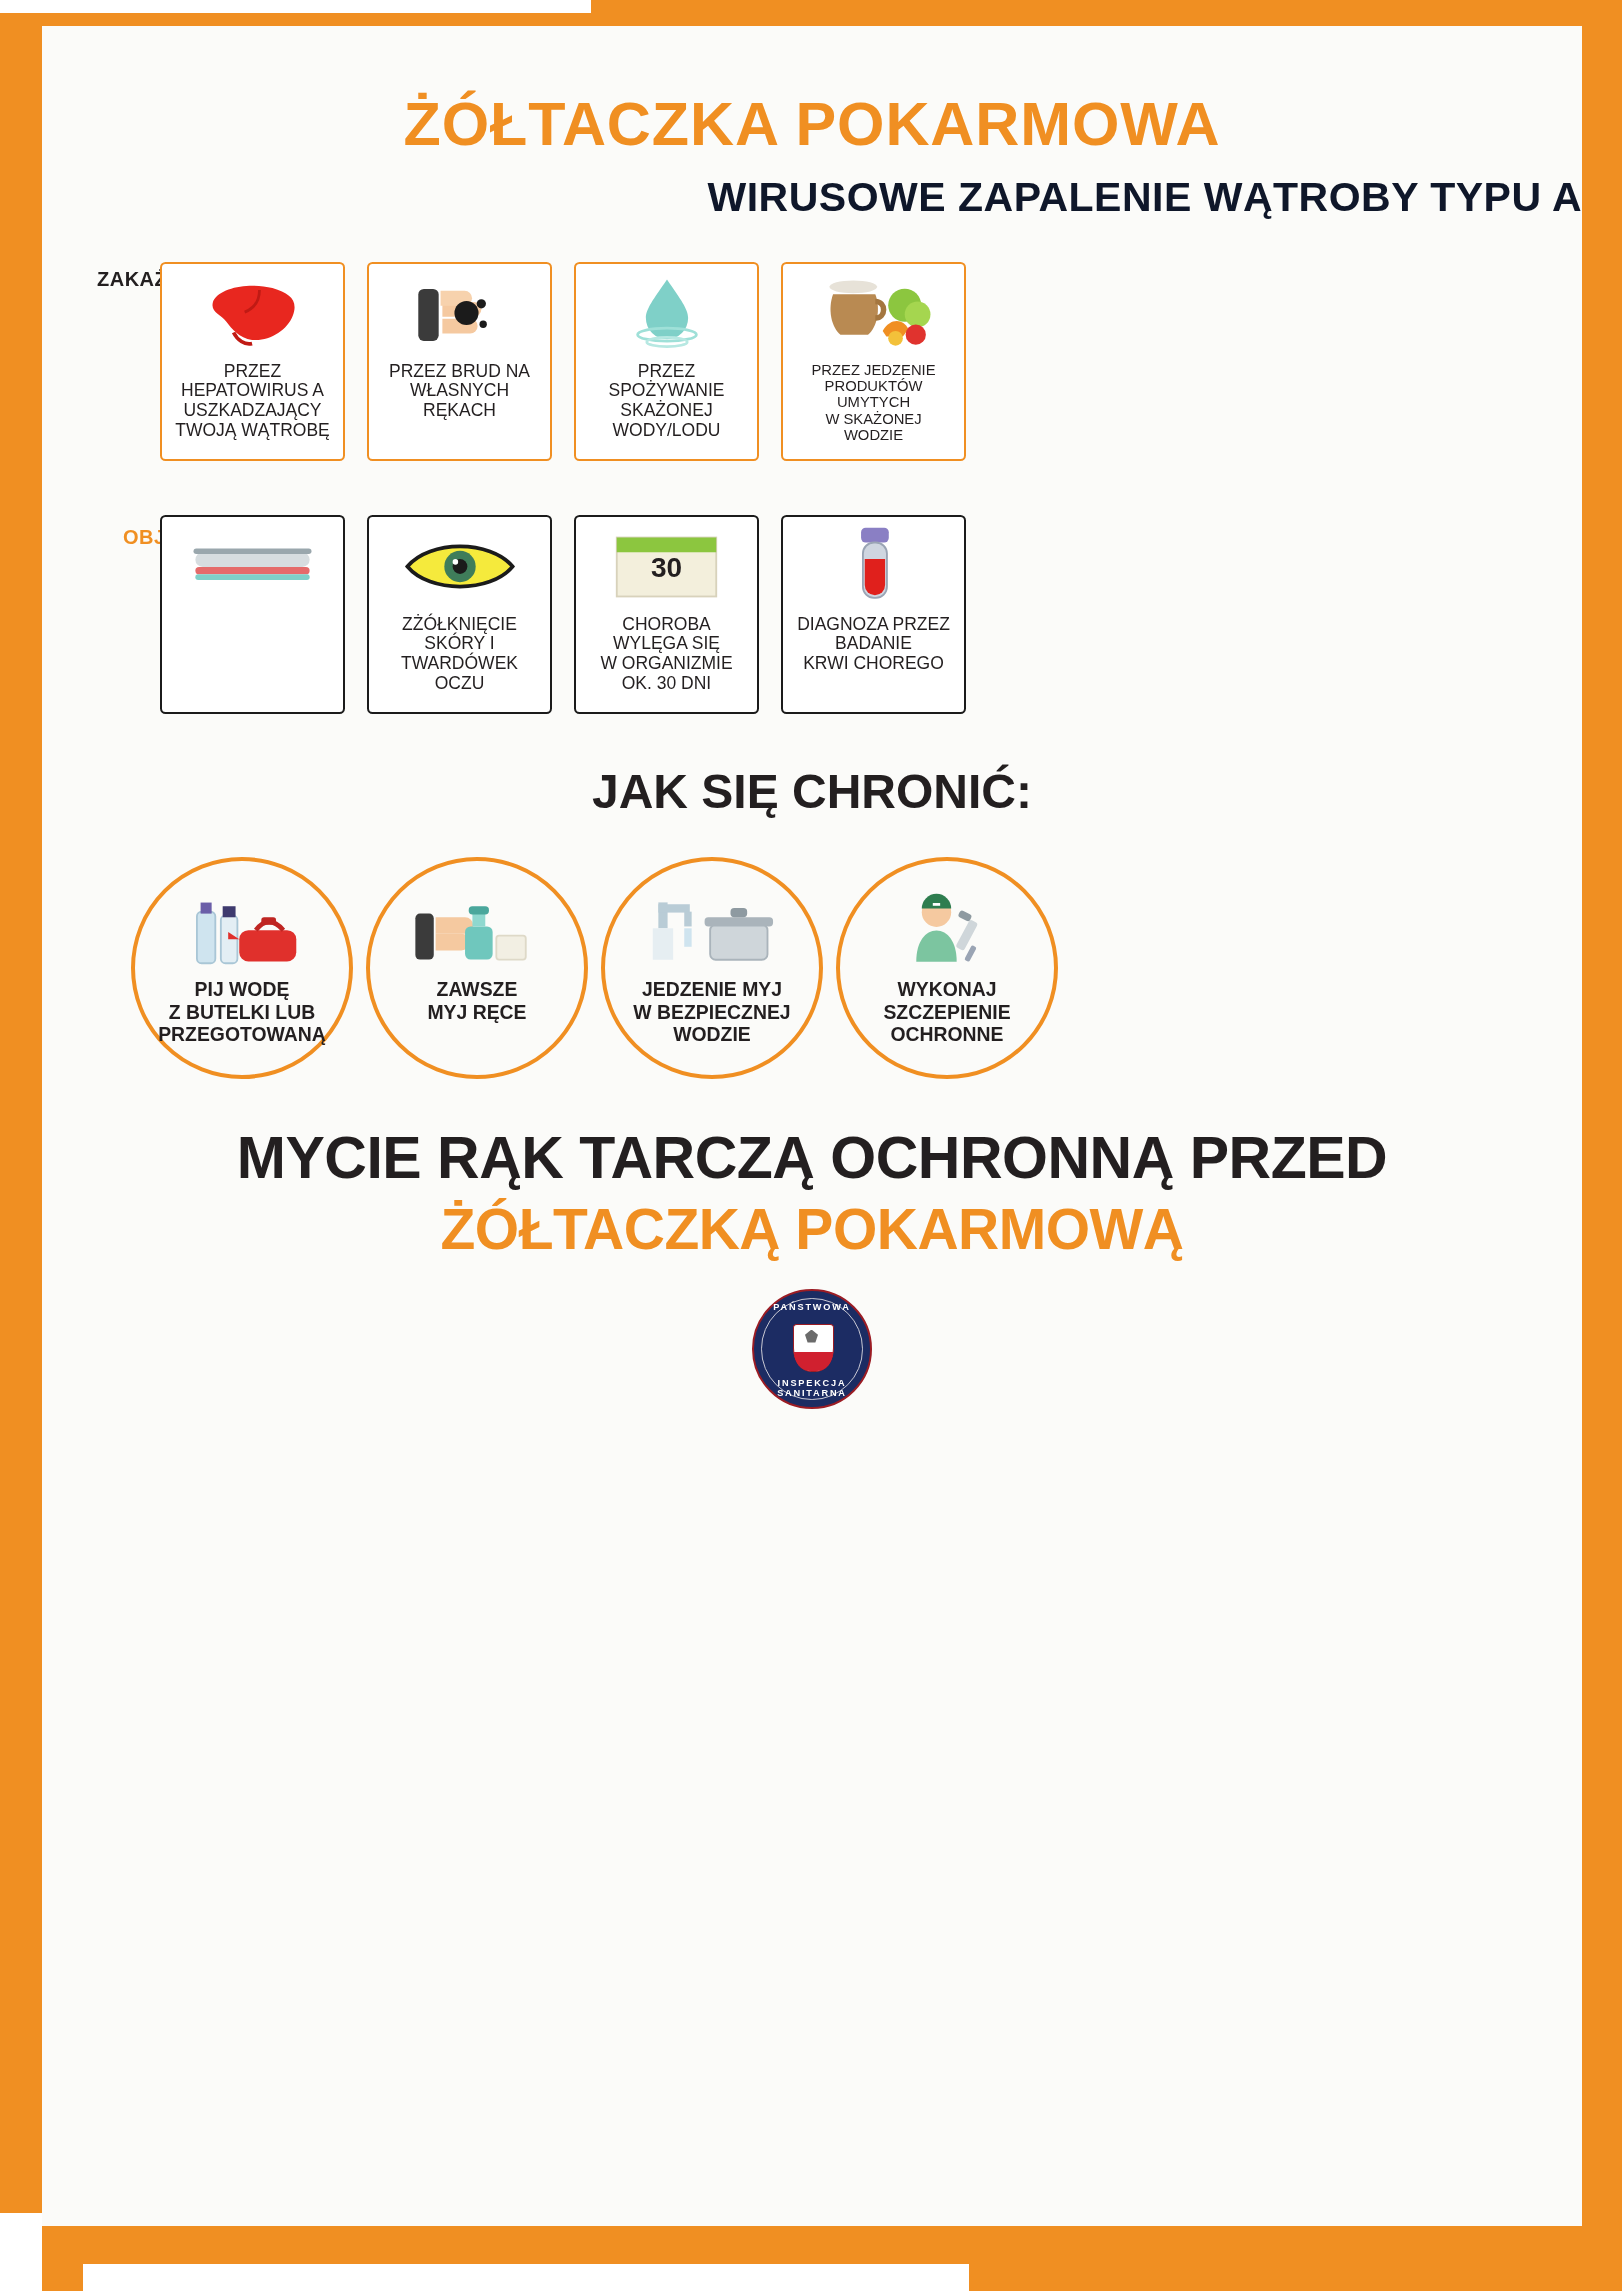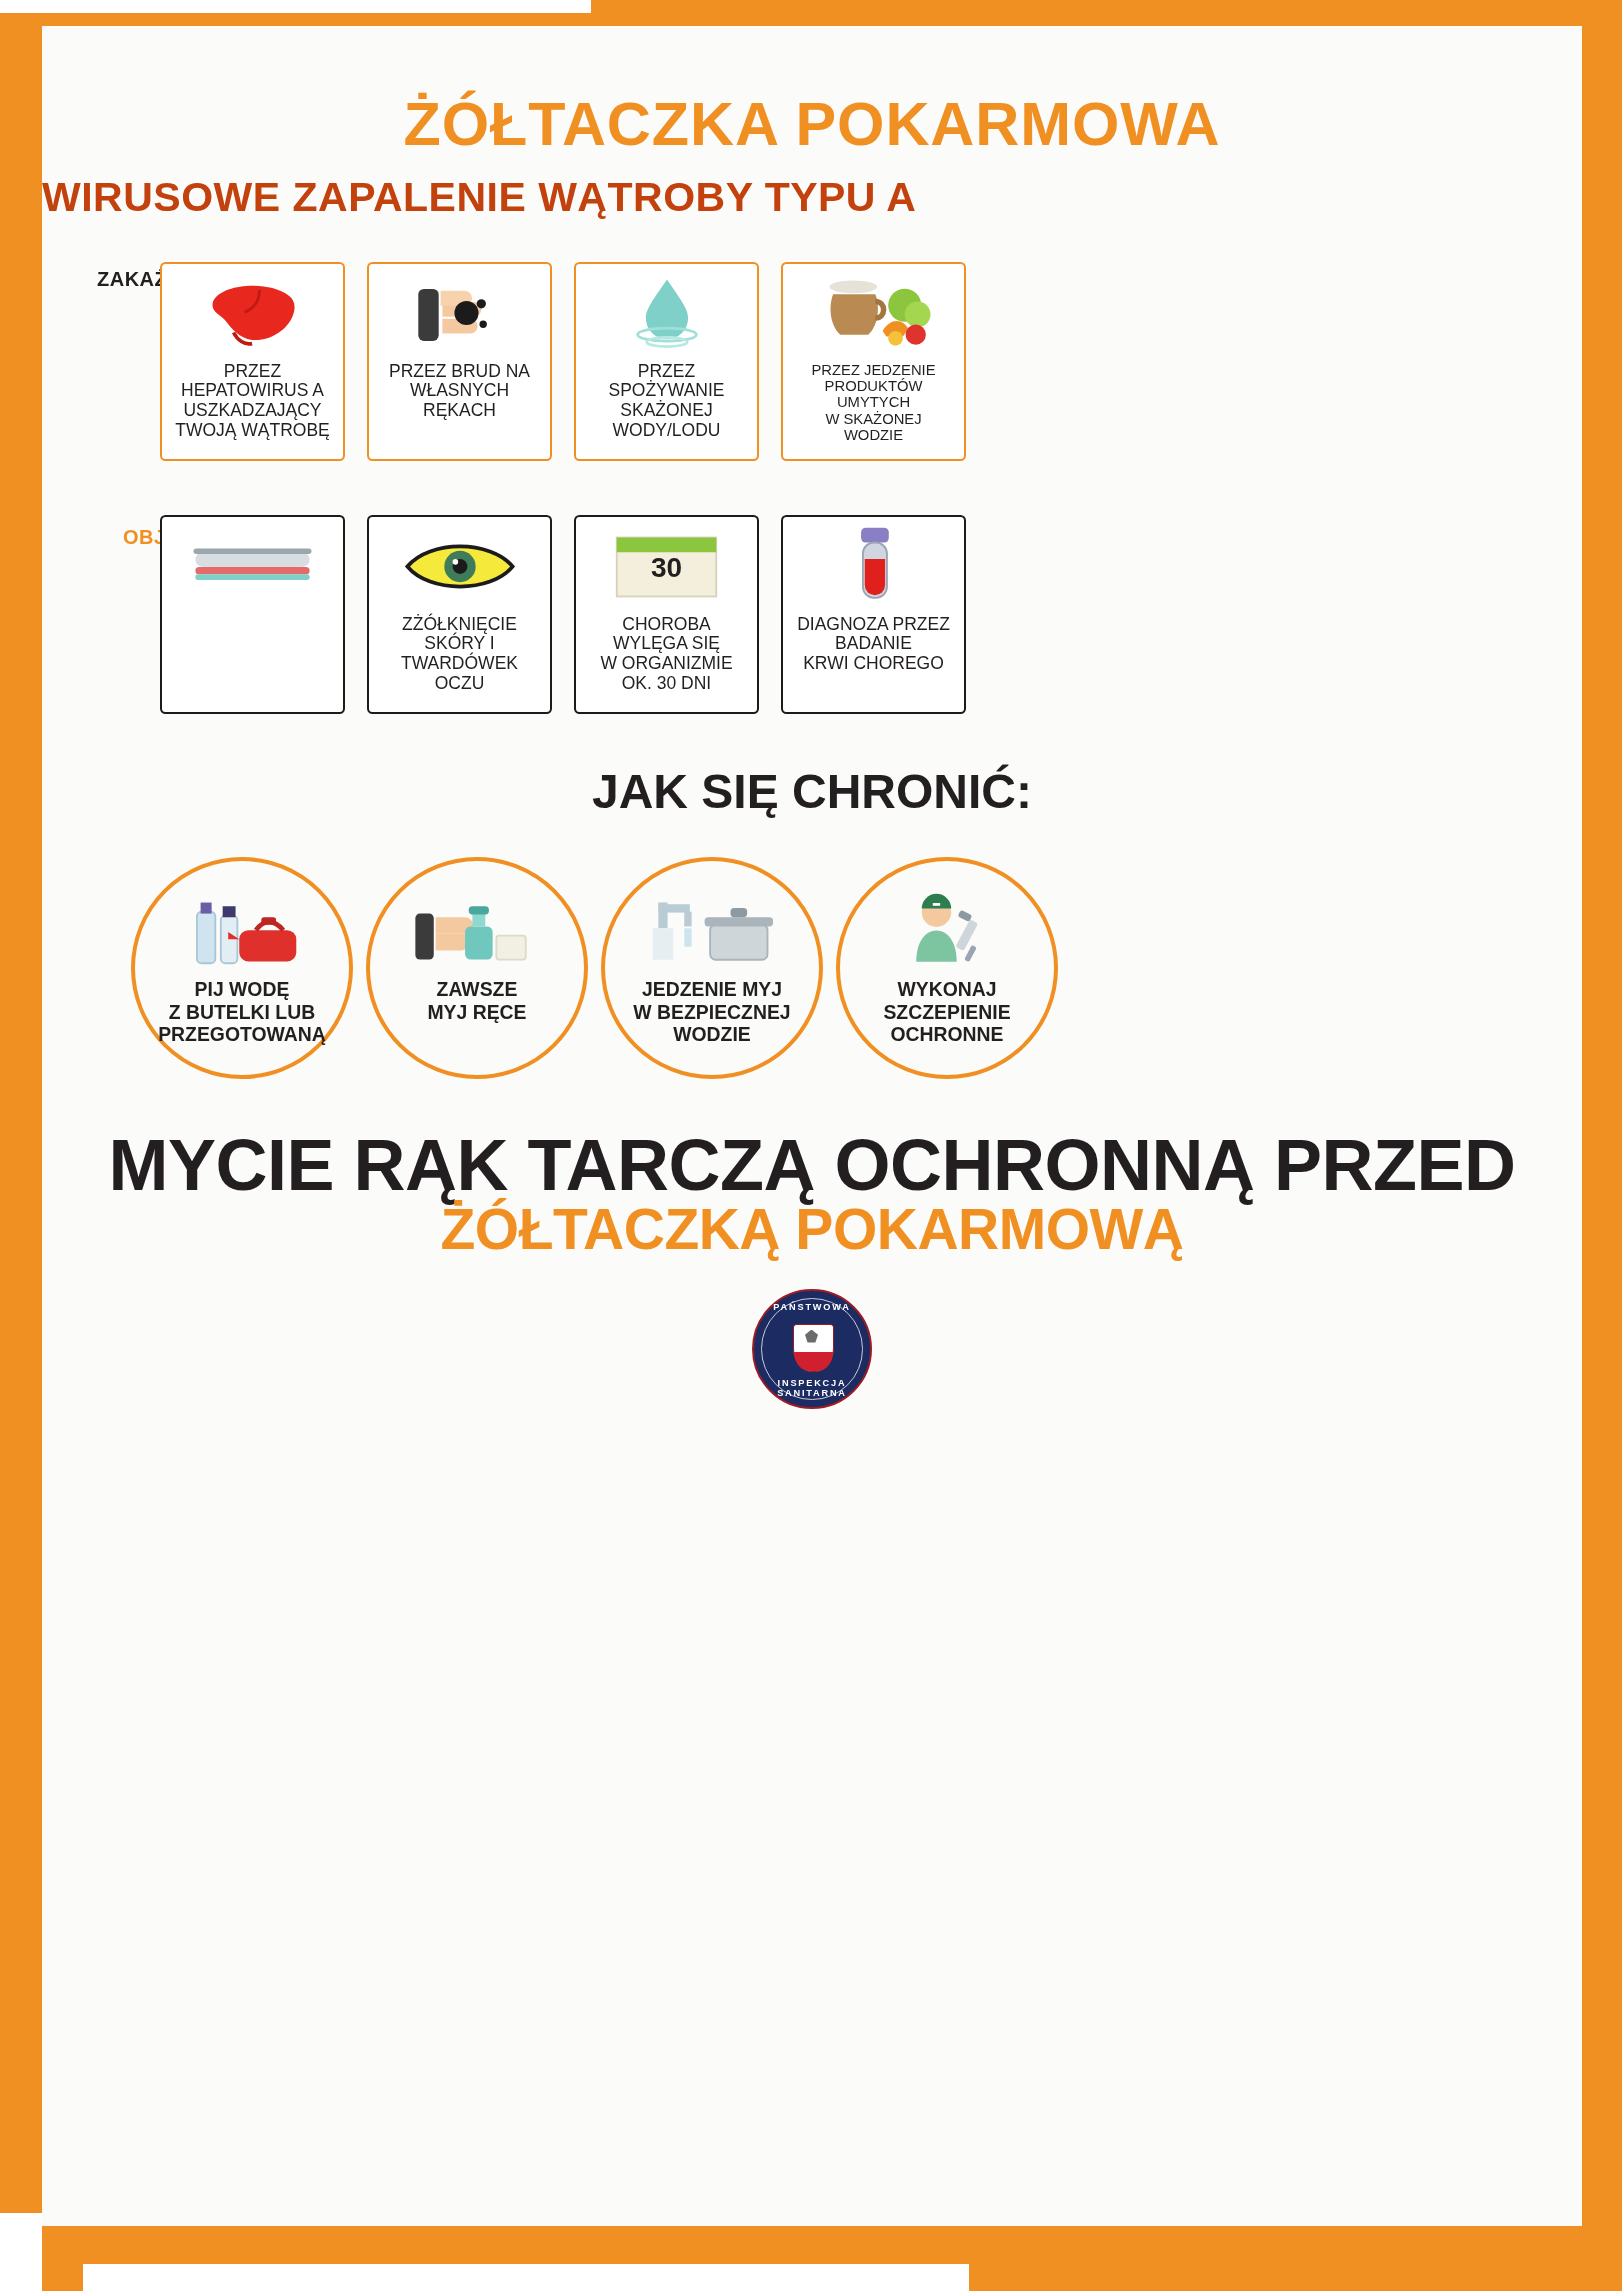--- a/index.html
+++ b/index.html
@@ -71,22 +71,22 @@
     color: #f08f22;
     font-size: 61px;
     font-weight: bold;
     letter-spacing: 0.9px;
   }
   .title-sub {
     position: absolute;
     left: 0;
     right: 0;
     top: 148px;
-    text-align: left;
-    color: #c2410c;
+    text-align: right;
+    color: #0f172a;
     font-size: 41px;
     font-weight: bold;
     letter-spacing: 0.5px;
   }
 
   
   .label-infect {
     position: absolute;
     left: 55px;
     top: 242px;
@@ -189,21 +189,21 @@
     color: #231f20;
   }
 
   
   .slogan1 {
     position: absolute;
     left: 0; right: 0;
     top: 1098px;
     text-align: center;
     color: #231f20;
-    font-size: 72px;
+    font-size: 59px;
     font-weight: bold;
     letter-spacing: -0.5px;
   }
   .slogan2 {
     position: absolute;
     left: 0; right: 0;
     top: 1170px;
     text-align: center;
     color: #f08f22;
     font-size: 57px;

